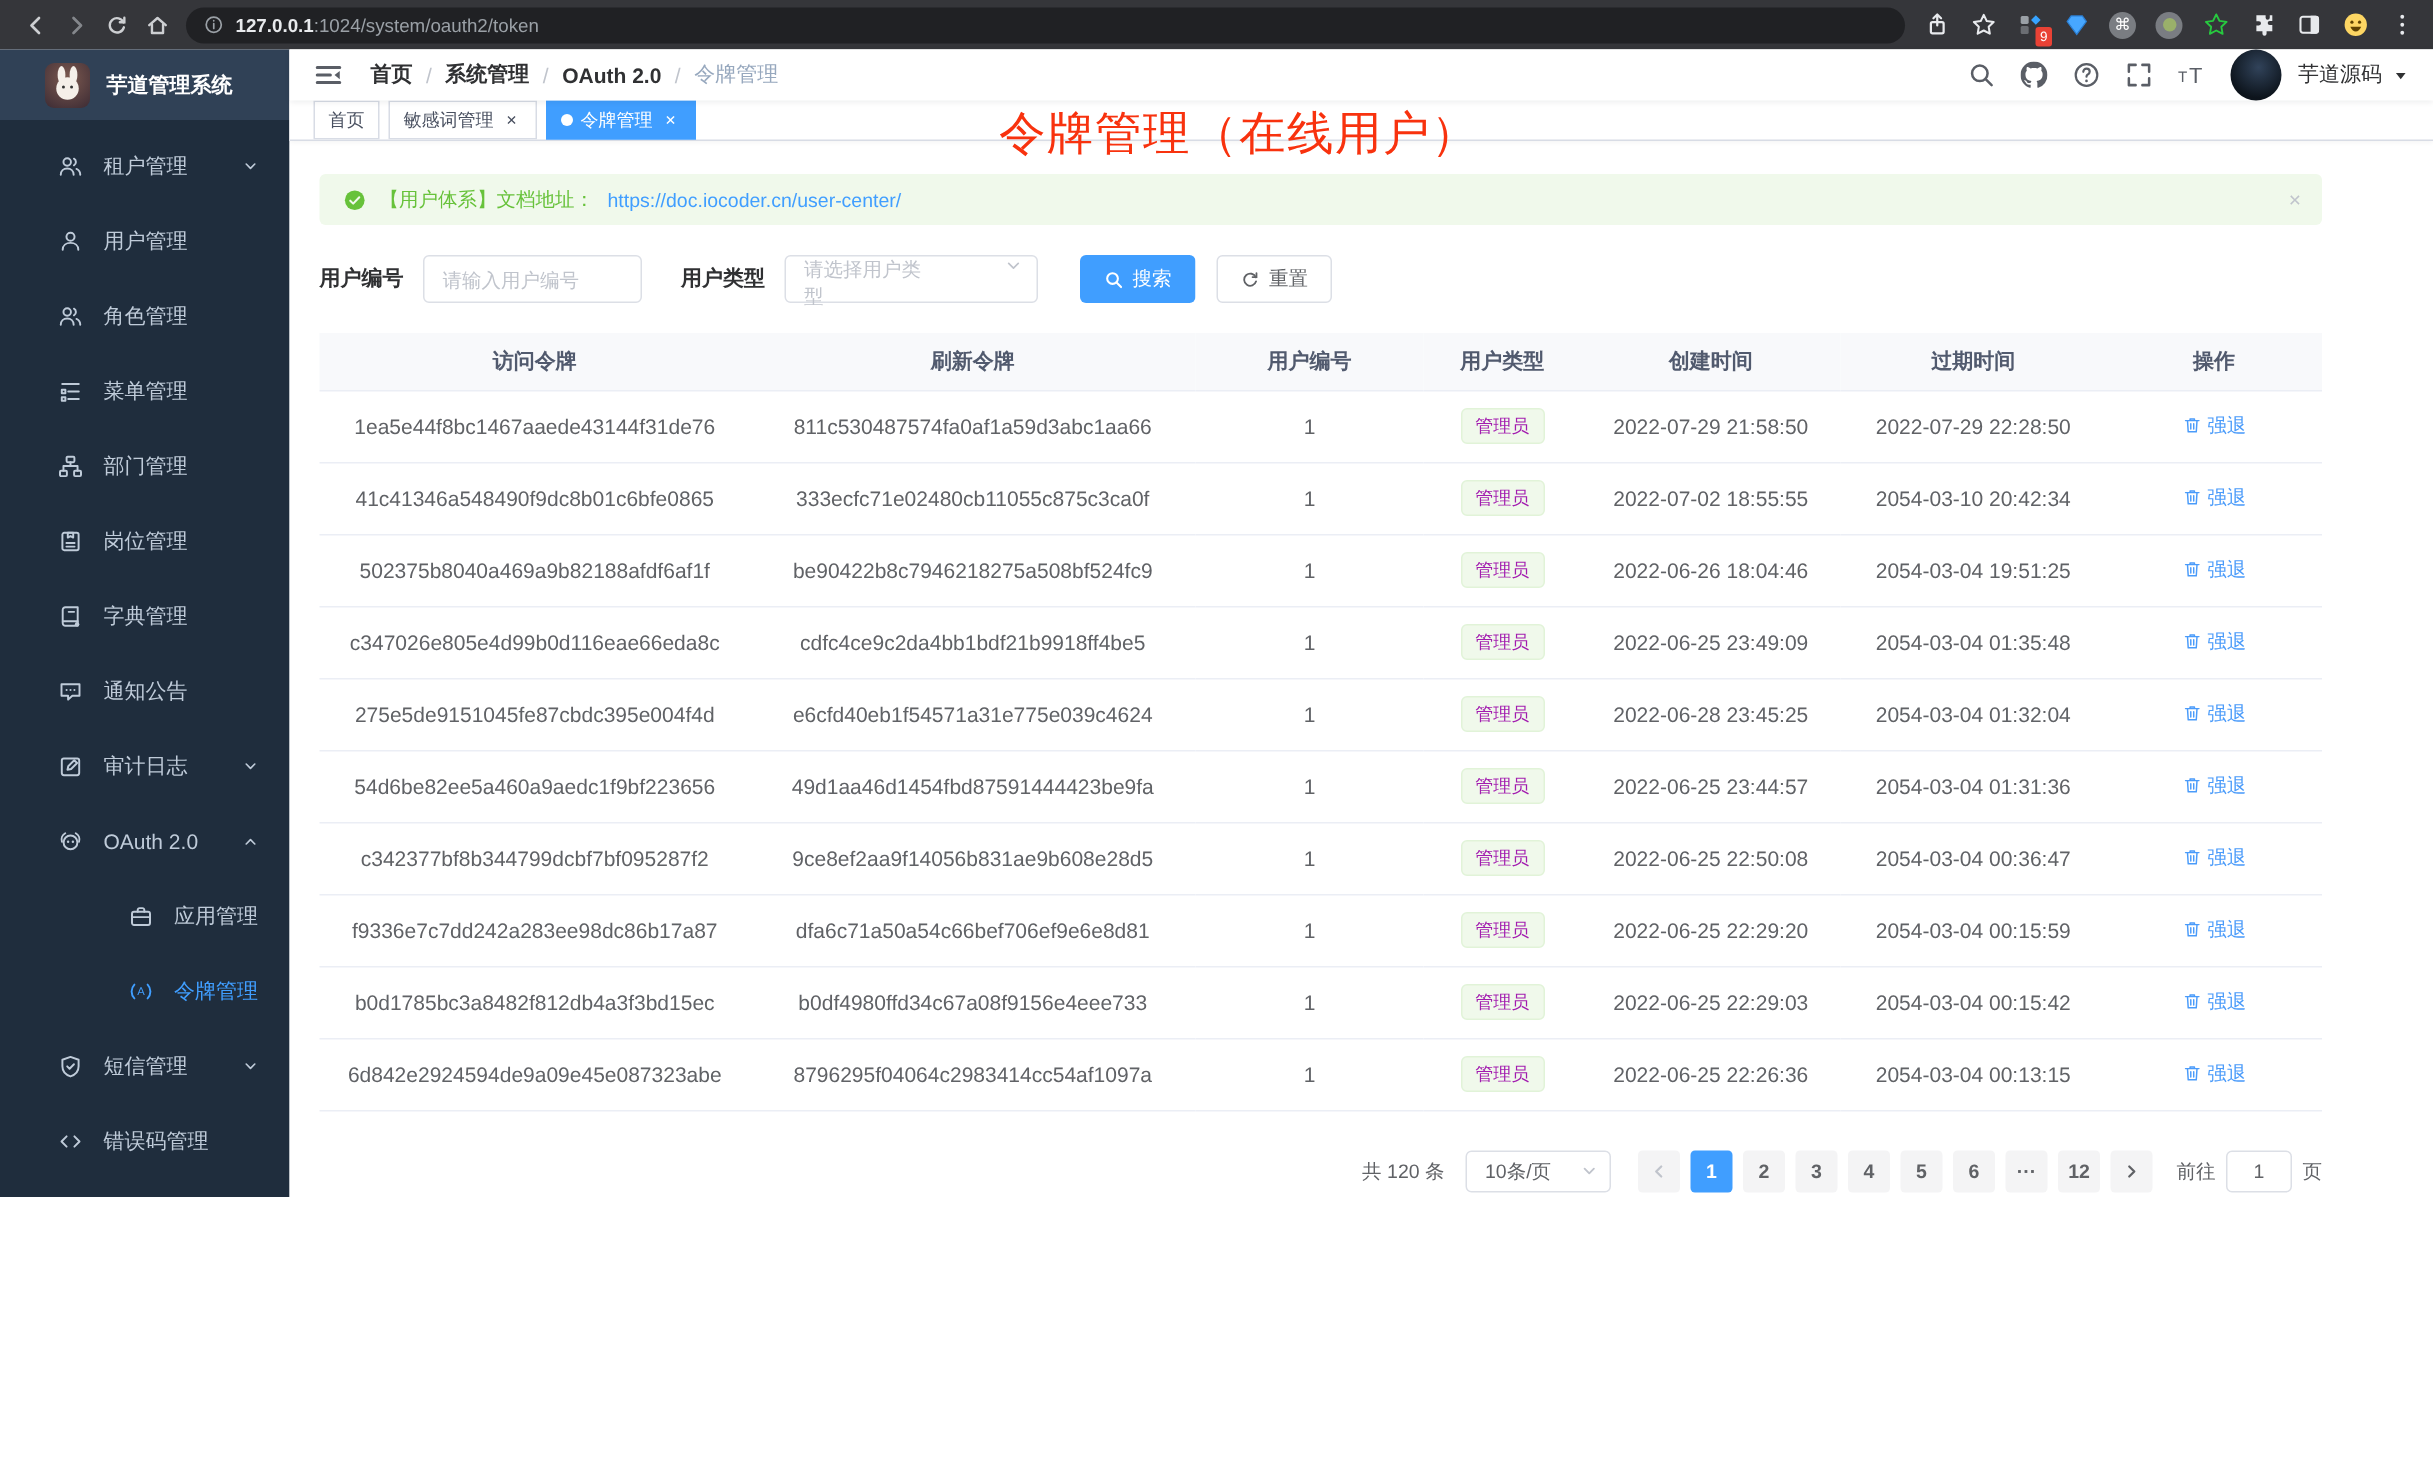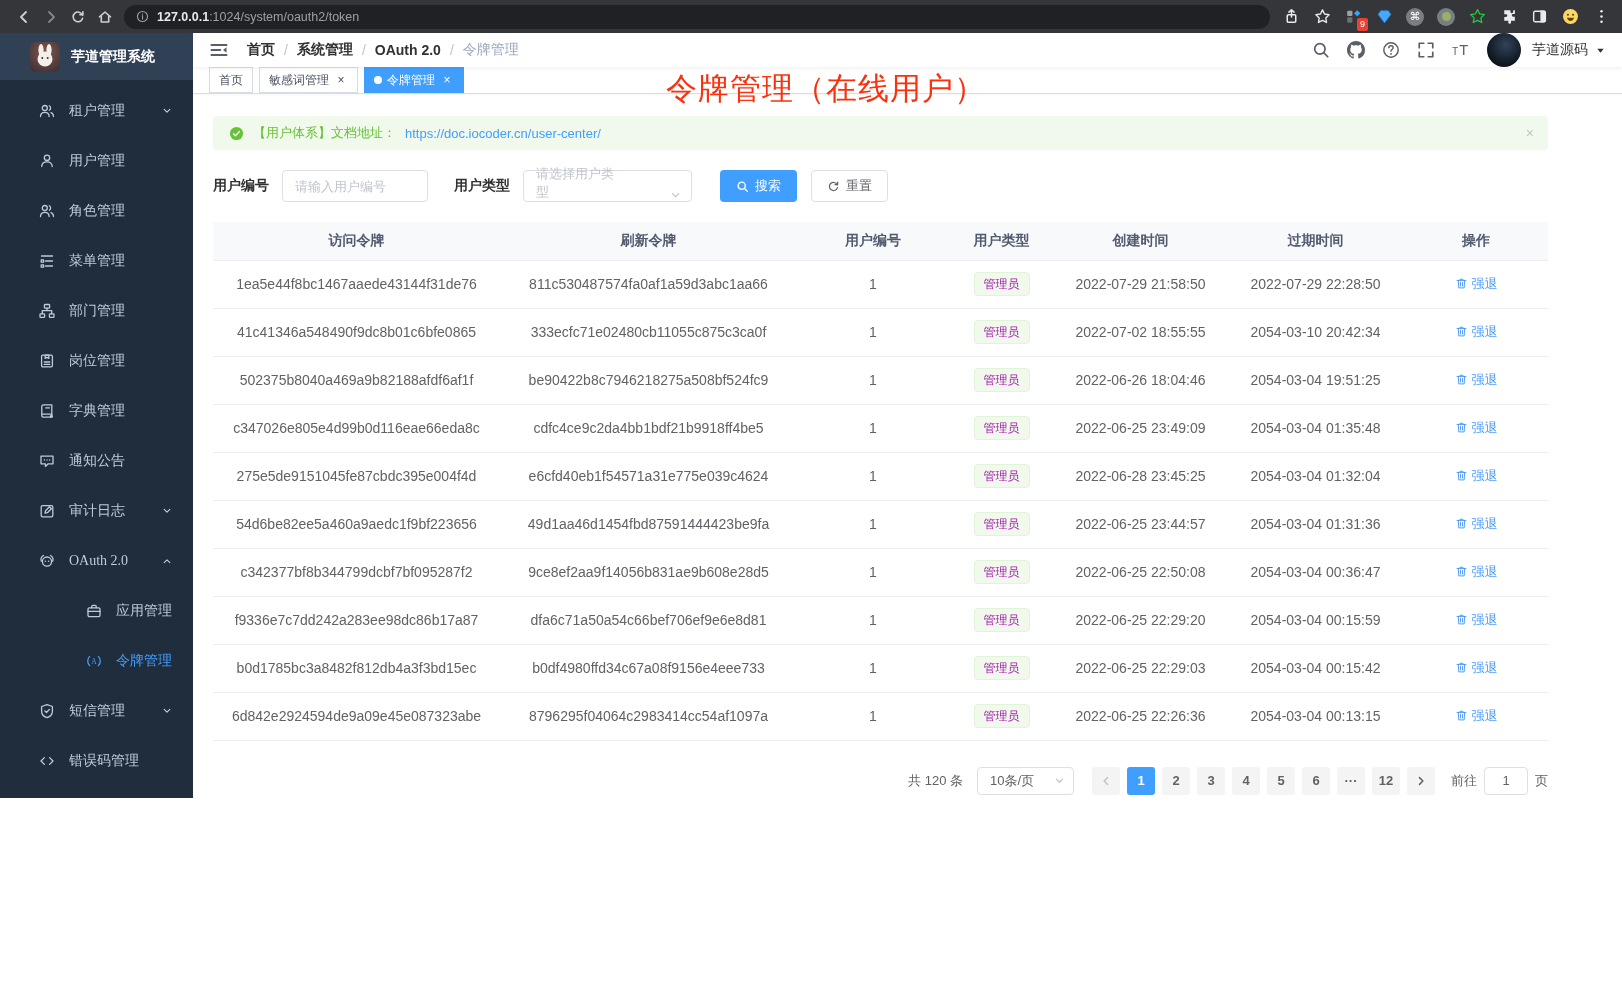--- a/index.html
+++ b/index.html
@@ -26,21 +26,21 @@
   .circ { width:18px; height:18px; border-radius:50%; background:#7a7d82; display:flex; align-items:center; justify-content:center; color:#fff; font-size:11px; }
   .circ .inner { width:9px; height:9px; border-radius:50%; background:#9ab06a; }
   .emoji-face { width:20px; height:20px; }
 
   
   .app { display:flex; height:765px; }
   .sidebar { width:193px; background:#304156; flex-shrink:0; overflow:hidden; }
   .logo-row { height:47px; display:flex; align-items:center; padding-left:30px; gap:11px; }
   .logo-img { width:30px; height:30px; border-radius:6px; background:radial-gradient(circle at 50% 35%,#7d5a50,#3c2b34); overflow:hidden; flex-shrink:0; }
   .logo-title { color:#fff; font-size:14px; font-weight:700; white-space:nowrap; }
-  .menu-dark { background:#1f2d3d; padding:6px 0 6px;font-family:Liberation Serif, serif; }
+  .menu-dark { background:#1f2d3d; padding:6px 0 6px; }
   .menu-item { height:50px; display:flex; align-items:center; color:#bfcbd9; font-size:14px; cursor:pointer; position:relative; white-space:nowrap; }
   .menu-item .mi-icon { width:16px; height:16px; margin-right:14px; flex-shrink:0; }
   .menu-item.indent1 { padding-left:39px; }
   .menu-item.indent2 { padding-left:86px; }
   .menu-item.indent0 { padding-left:21px; height:55px; }
   .menu-item.active { color:#409eff; }
   .mi-arrow { position:absolute; right:20px; width:12px; height:12px; color:#bfcbd9; }
   .mi-arrow.up { transform:rotate(180deg); }
 
   .main { flex:1; display:flex; flex-direction:column; background:#fff; min-width:0; }
@@ -67,21 +67,21 @@
 
   .alert { height:34px; background:#f0f9eb; border-radius:4px; display:flex; align-items:center; padding:0 16px; gap:9px; font-size:13px; color:#67c23a; position:relative; margin-top:2px; }
   .alert svg { width:15px; height:15px; flex-shrink:0; }
   .alert-link { color:#409eff; text-decoration:none; cursor:pointer; }
   .alert-close { position:absolute; right:14px; color:#c0c4cc; font-size:14px; cursor:pointer; }
 
   .search-row { margin-top:20px; display:flex; align-items:center; font-size:14px; }
   .s-label { font-weight:700; color:#303133; margin-right:13px; white-space:nowrap; }
   .s-input { width:146px; height:32px; border:1px solid #dcdfe6; border-radius:4px; padding:0 12px; font-size:13px; color:#606266; margin-right:26px; font-family:inherit; outline:none; }
   .s-input::placeholder { color:#c0c4cc; }
-  .s-select { width:169px; height:32px; border:1px solid #dcdfe6; border-radius:4px; padding:0 10px 0 12px; font-size:13px; color:#c0c4cc; margin-right:28px; display:flex; align-items:flex-end; justify-content:space-between; cursor:pointer;gap:48px; }
+  .s-select { width:169px; height:32px; border:1px solid #dcdfe6; border-radius:4px; padding:0 10px 0 12px; font-size:13px; color:#c0c4cc; margin-right:28px; display:flex; align-items:flex-start; justify-content:space-between; cursor:pointer;gap:48px; }
   .s-select svg { width:12px; height:12px; color:#c0c4cc; }
   .btn { height:32px; border-radius:4px; font-size:13px; display:inline-flex; align-items:center; gap:6px; padding:0 15px; cursor:pointer; border:1px solid transparent; font-family:inherit; }
   .btn svg { width:13px; height:13px; }
   .btn-primary { background:#409eff; color:#fff; }
   .btn-plain { background:#fff; border-color:#dcdfe6; color:#606266; margin-left:14px; }
 
   table.grid { margin-top:20px; width:1335px; border-collapse:collapse; table-layout:fixed; }
   table.grid th { background:#f8f9fb; color:#515a6e; font-weight:600; height:38px; text-align:center; font-size:14px; }
   table.grid td { height:48px; text-align:center; color:#606266; border-top:1px solid #ebeef5; font-size:14px; white-space:nowrap; }
   table.grid tr:last-child td { border-bottom:1px solid #ebeef5; }

